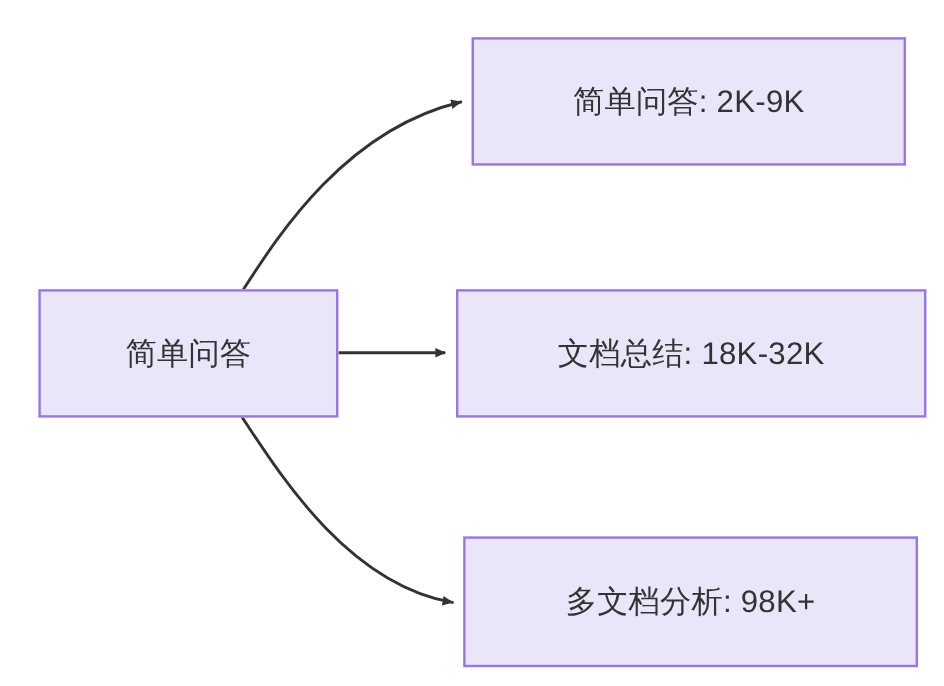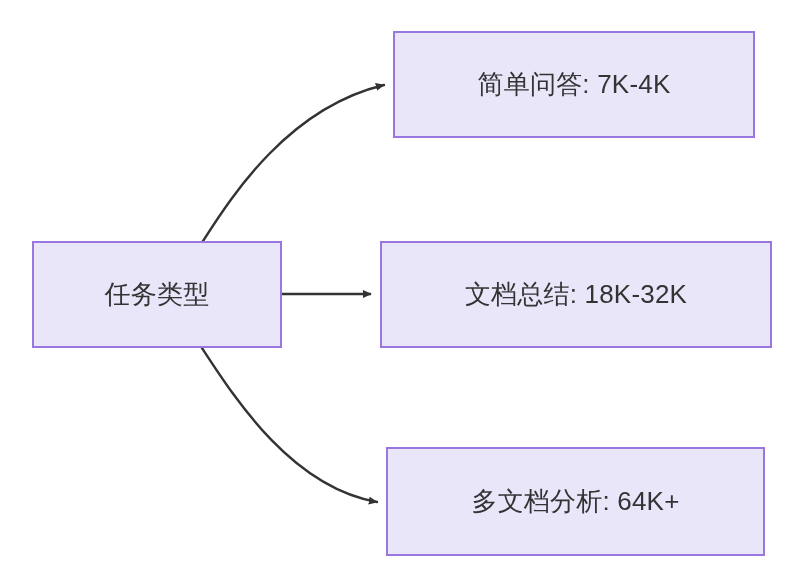--- a/index.html
+++ b/index.html
@@ -63,28 +63,28 @@
     </defs>
 
     <path d="M203,241 C232,196 288,108 384,85" fill="none" stroke="#333333" stroke-width="2.4" stroke-linecap="round" marker-end="url(#arrowhead)"></path>
 
     <path d="M282,294 L371,294" fill="none" stroke="#333333" stroke-width="2.6" stroke-linecap="butt" marker-end="url(#arrowhead)"></path>
 
     <path d="M202,348 C236,400 292,487 377,502" fill="none" stroke="#333333" stroke-width="2.4" stroke-linecap="round" marker-end="url(#arrowhead)"></path>
   </svg>
 
   <div class="node" id="node-source">
-    <span class="node-label">任务类型</span>
+    <span class="node-label">简单问答</span>
   </div>
 
   <div class="node" id="node-simple">
-    <span class="node-label">简单问答: 7K-4K</span>
+    <span class="node-label">简单问答: 2K-9K</span>
   </div>
 
   <div class="node" id="node-summary">
     <span class="node-label">文档总结: 18K-32K</span>
   </div>
 
   <div class="node" id="node-multi">
-    <span class="node-label">多文档分析: 64K+</span>
+    <span class="node-label">多文档分析: 98K+</span>
   </div>
 
 </div>
 
 </body></html>

